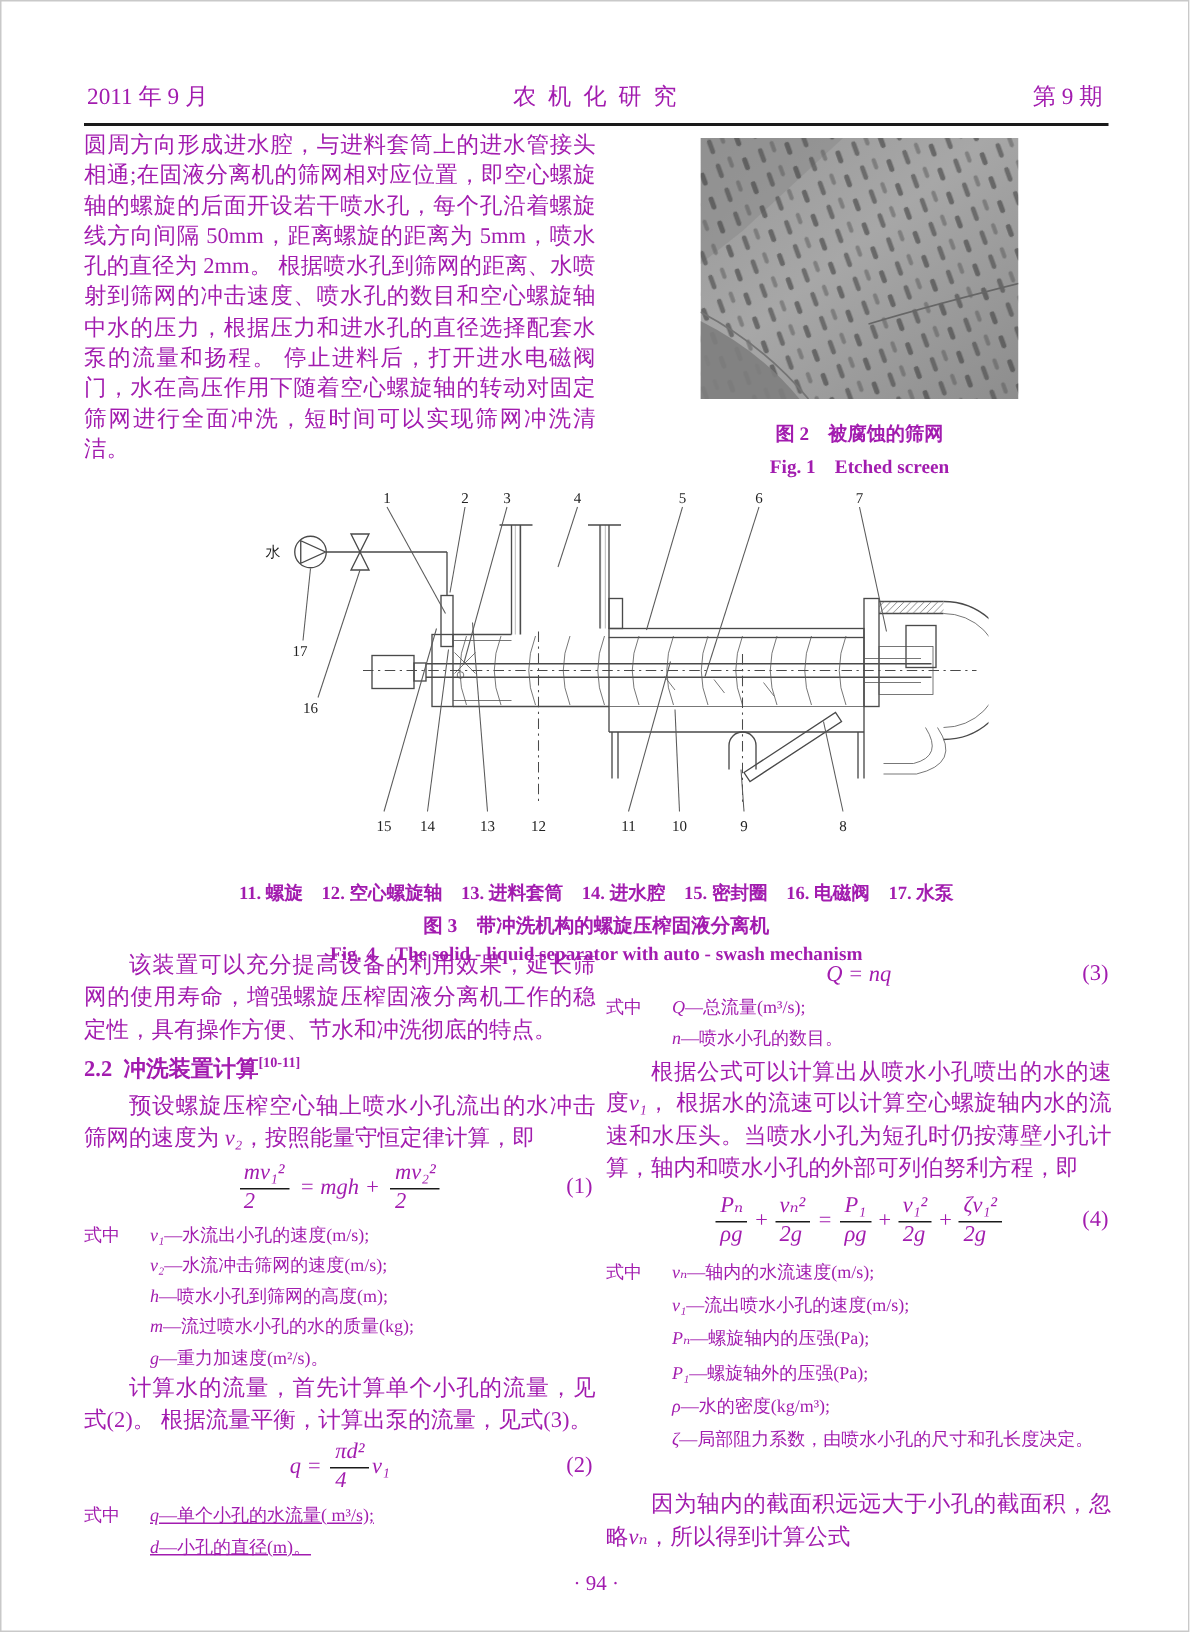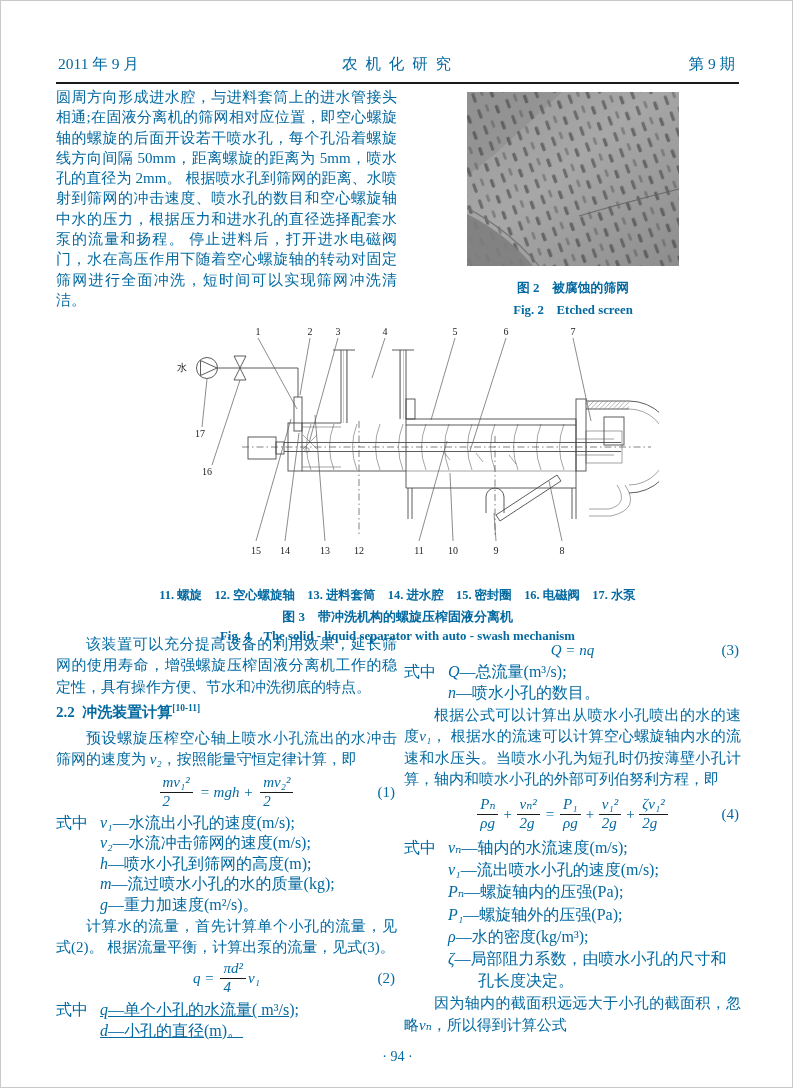--- a/index.html
+++ b/index.html
@@ -1,36 +1,36 @@
 <!DOCTYPE html>
 <html><head>
 <meta charset="utf-8">
 <style>
   html,body{margin:0;padding:0;background:#f2f2f2;}
   .page{position:relative;width:793px;height:1088px;background:#ffffff;margin:0 auto;
-        font-family:"Liberation Serif","DejaVu Serif",serif;color:#0369a1;
+        font-family:"Liberation Serif","DejaVu Serif",serif;color:#a21caf;
         overflow:hidden;box-sizing:border-box;border:1px solid #c9c9c9;}
   .abs{position:absolute;}
   .hdr{font-size:15.5px;white-space:nowrap;}
   .rule{height:1.6px;background:#1a1a1a;}
   .cjk{font-size:15px;line-height:20.3px;text-align:justify;}
   .ind{text-indent:2em;}
   .var{font-style:italic;}
   .figcap{font-weight:bold;font-size:12.8px;text-align:center;}
   .legend{font-weight:bold;font-size:12.4px;text-align:center;white-space:nowrap;}
   .h22{font-weight:bold;font-size:15px;}
   sup.ref{font-size:9.5px;vertical-align:6px;}
   .eq-row{position:absolute;display:flex;align-items:center;justify-content:center;
           font-style:italic;font-size:15px;}
   .eq-tag{position:absolute;right:2px;top:50%;transform:translateY(-50%);font-style:normal;}
   .frac{display:inline-flex;flex-direction:column;text-align:left;margin:0 2px;line-height:1.15;}
   .frac .fnum{border-bottom:1px solid #1a1a1a;padding:0 3px;}
   .frac .fden{padding:0 3px;}
   .eop{margin:0 5px;}
-  .def-block{font-size:16px;}
+  .def-block{font-size:12px;}
   .def-row{padding-left:74px;text-indent:-74px;}
   .def-pre{display:inline-block;width:44px;text-indent:0;font-style:normal;}
   .def-term{font-style:italic;}
   .footer{font-size:14px;text-align:center;}
   svg text{font-family:"Liberation Serif","DejaVu Serif",serif;}
   .ln{fill:none;stroke:#4a4a4a;stroke-width:0.9;}
   .thin{fill:none;stroke:#5a5a5a;stroke-width:0.55;}
   .cl{fill:none;stroke:#4a4a4a;stroke-width:0.7;stroke-dasharray:7 3 1.5 3;}
   .ldr{fill:none;stroke:#5a5a5a;stroke-width:0.7;}
   .num{font-size:10px;fill:#222;}
@@ -62,21 +62,21 @@
         </pattern>
       </defs>
       <rect width="212" height="174" fill="url(#pg)"></rect>
       <path d="M0,0 L95,0 L28,62 L0,84 Z" fill="#8a8a8a" opacity="0.55"></path>
       <rect width="212" height="174" fill="url(#slots)" opacity="0.85"></rect>
       <path d="M0,122 Q40,142 66,174 L0,174 Z" fill="#7e7e7e" opacity="0.9"></path>
       <path d="M0,116 Q42,138 72,174" stroke="#747474" stroke-width="1.2" fill="none"></path>
       <path d="M112,124 Q152,112 212,97" stroke="#666" stroke-width="1" fill="none"></path>
     </svg>
     <div class="figcap" style="margin-top:10px;">图 2　被腐蚀的筛网</div>
-    <div class="figcap" style="margin-top:5px;">Fig. 2　Etched screen</div>
+    <div class="figcap" style="margin-top:5px;">Fig. 1　Etched screen</div>
   </div>
 
   <div class="abs" style="left:158px;top:322px;">
     <svg width="500" height="238" viewBox="0 0 500 238">
       <defs>
         <pattern id="h1" width="4.5" height="4.5" patternUnits="userSpaceOnUse">
           <path d="M0,4.5 L4.5,0" stroke="#666" stroke-width="0.6"></path>
         </pattern>
         <pattern id="h2" width="3" height="6" patternUnits="userSpaceOnUse">
           <line x1="1.5" y1="0" x2="1.5" y2="6" stroke="#777" stroke-width="0.6"></line>

